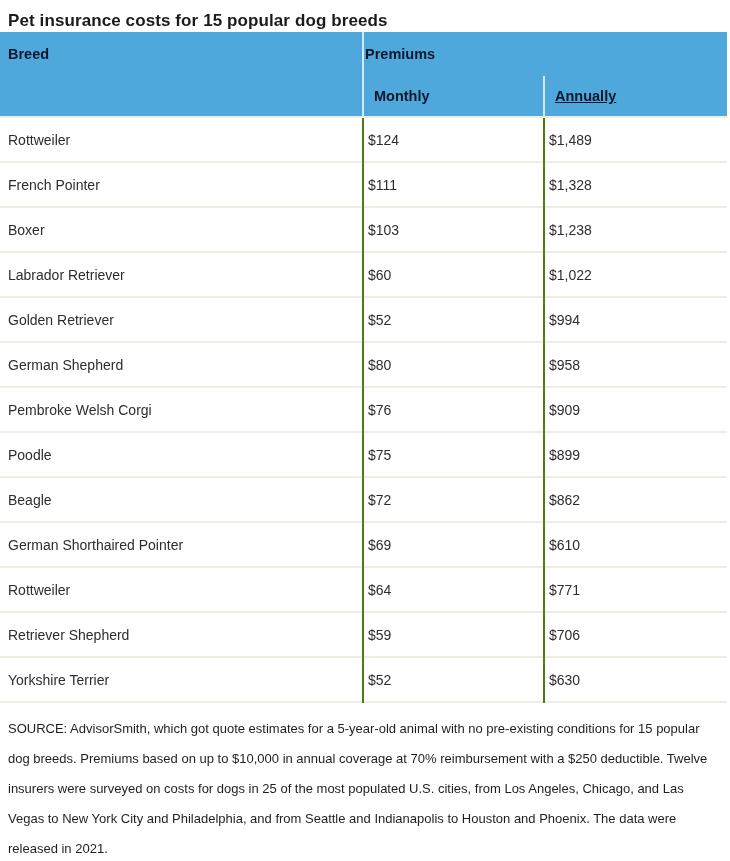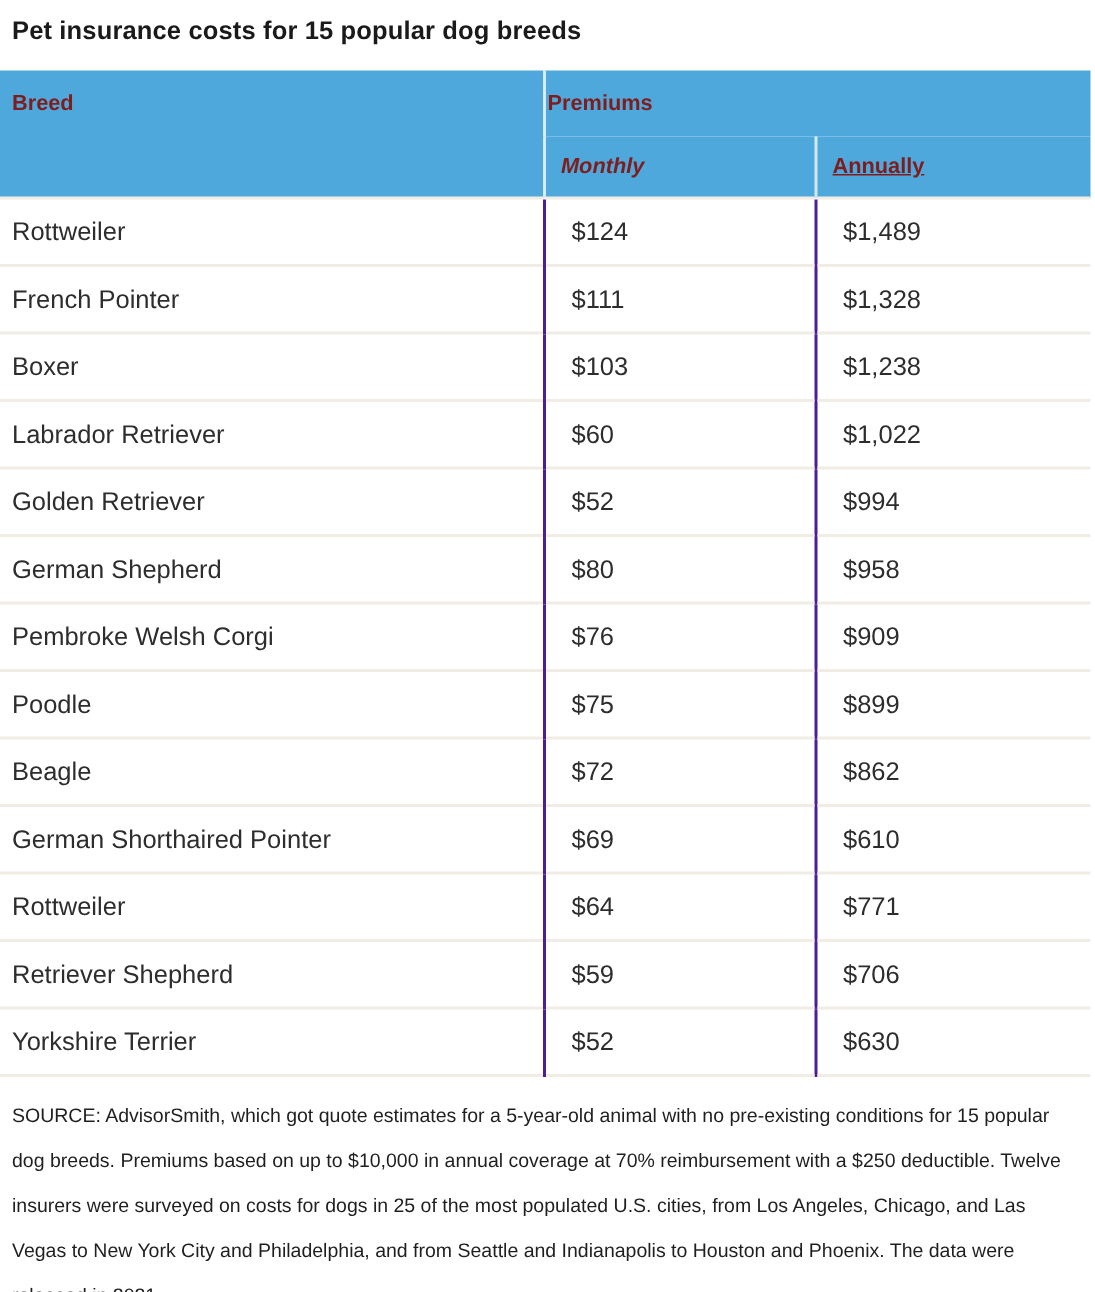--- a/index.html
+++ b/index.html
@@ -10,75 +10,74 @@
     font-family: "Liberation Sans", sans-serif;
   }
   .page {
     width: 730px;
     box-sizing: border-box;
   }
   .title {
     font-size: 17px;
     font-weight: bold;
     color: #1a1a1a;
-    padding: 11px 8px 16px 8px;
+    padding: 11px 8px 1px 8px;
     letter-spacing: 0.1px;
   }
   table.premiums-table {
     border-collapse: collapse;
     table-layout: fixed;
     width: 727px;
     border-bottom: 2px solid #f1ede4;
   }
   table.premiums-table col.c1 { width: 363px; }
   table.premiums-table col.c2 { width: 181px; }
   table.premiums-table col.c3 { width: 183px; }
 
   thead th {
     background: #4fa8dc;
-    color: #7f1d1d;
+    color: #0f172a;
     font-size: 14.5px;
     font-weight: bold;
     text-align: left;
   }
   thead tr.h1 { height: 44px; }
   thead tr.h2 { height: 41px; }
   th.breed-h {
     vertical-align: top;
     padding: 14px 8px 0 8px;
   }
   th.premiums-h {
     vertical-align: middle;
     border-left: 2px solid rgba(255,255,255,0.75);
   }
   th.monthly-h {
     vertical-align: middle;
     padding: 0 10px;
     border-left: 2px solid rgba(255,255,255,0.75);
-    font-style: italic;
   }
   th.annually-h {
     vertical-align: middle;
     padding: 0 10px;
     border-left: 2px solid rgba(255,255,255,0.75);
     text-decoration: underline;
   }
 
   tbody td {
     background: #ffffff;
     color: #2d2d2d;
-    font-size: 17px;
+    font-size: 14px;
     height: 43px;
     border-top: 2px solid #f1ede4;
     vertical-align: middle;
   }
   tbody td.breed-cell { padding: 0 8px; }
   tbody td.val-cell {
-    padding: 0 17px;
-    border-left: 2px solid #4c1d95;
+    padding: 0 4px;
+    border-left: 2px solid #4d7c0f;
   }
 
   .source-note {
     color: #1f1f1f;
     font-size: 13px;
     line-height: 30px;
     padding: 11px 10px 6px 8px;
     width: 712px;
     box-sizing: content-box;
   }

